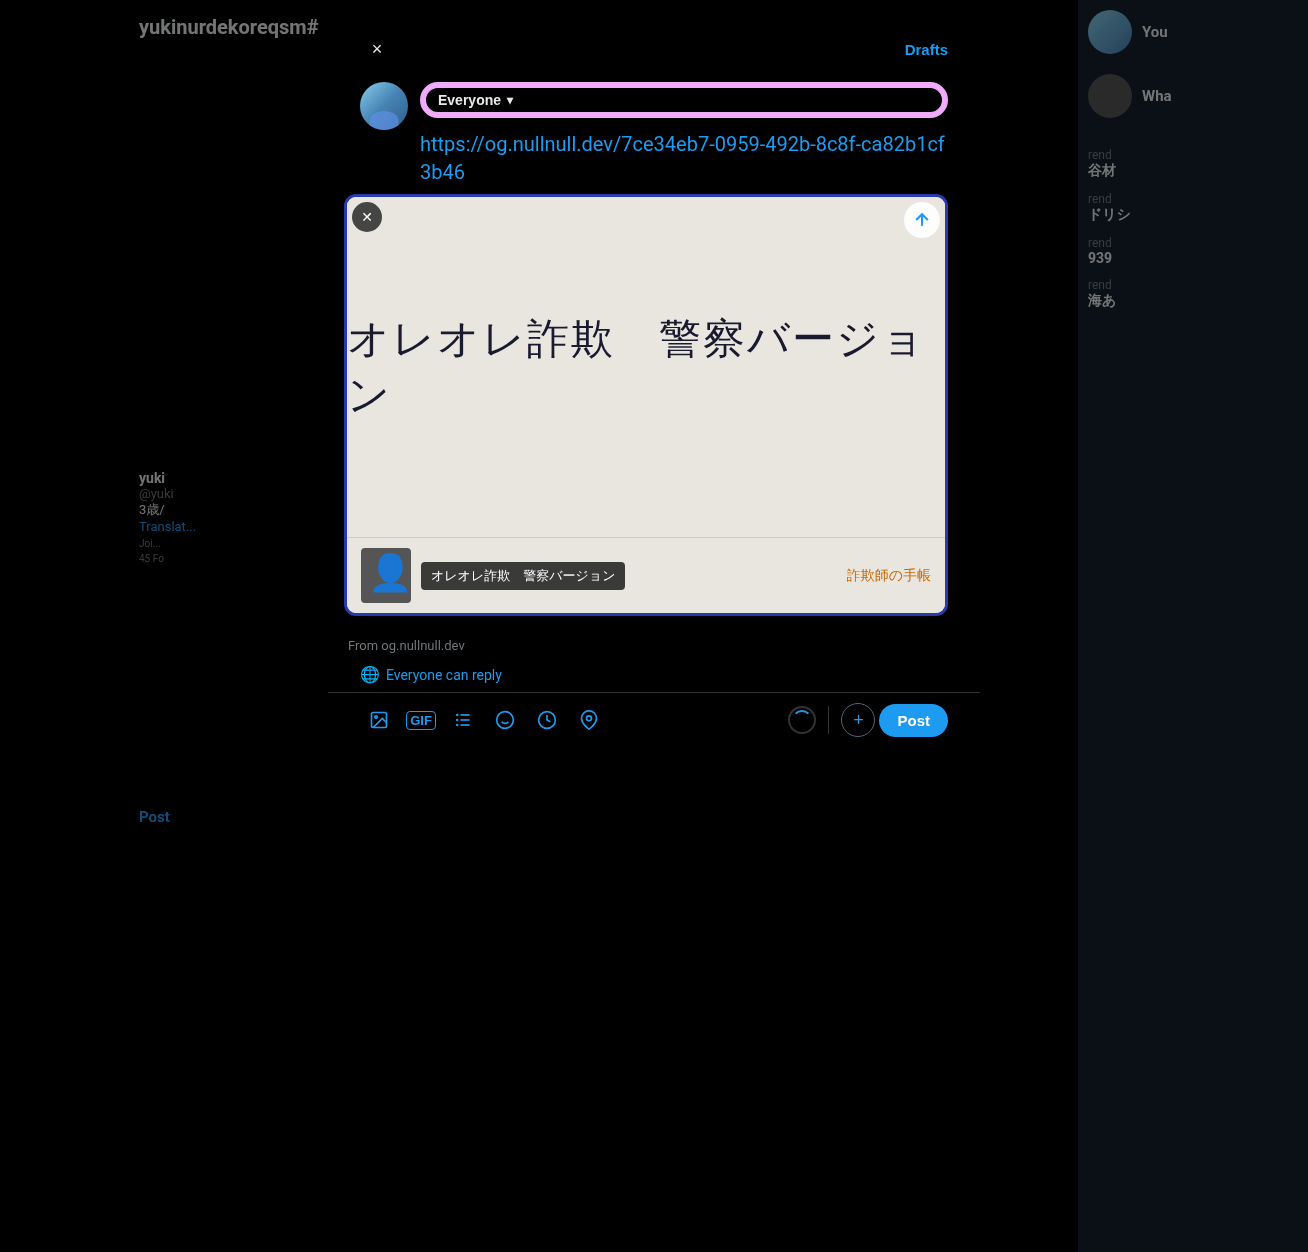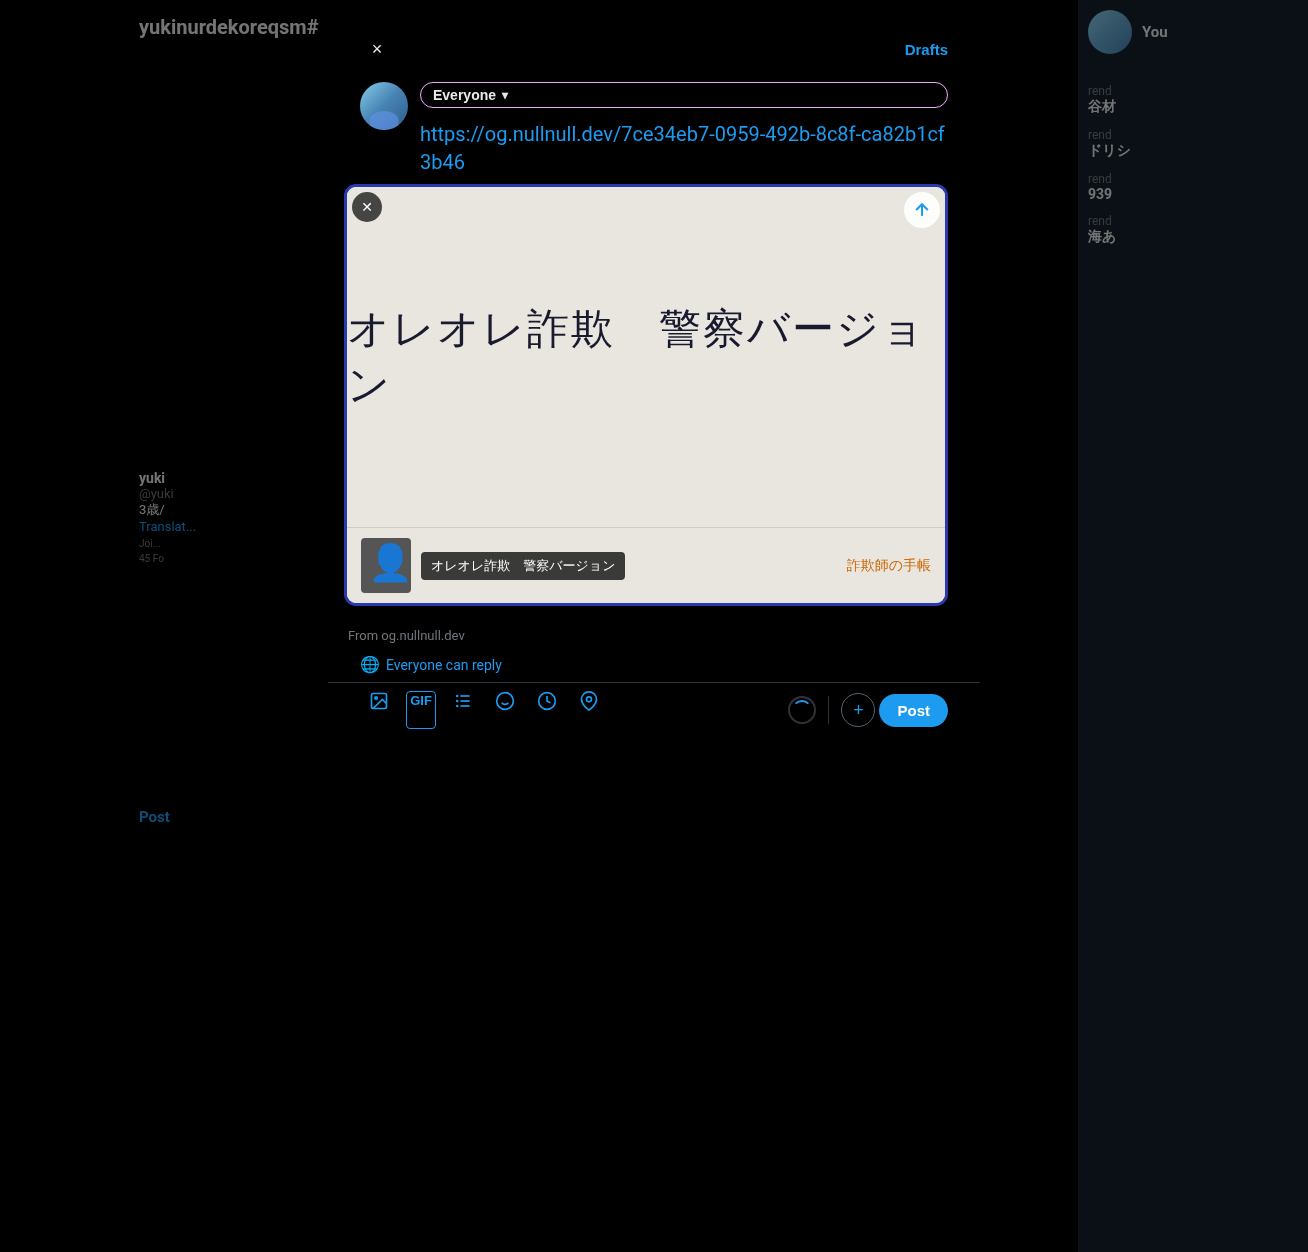--- a/index.html
+++ b/index.html
@@ -114,21 +114,21 @@
       flex: 1;
       display: flex;
       flex-direction: column;
       gap: 12px;
     }
 
     .audience-btn {
       display: inline-flex;
       align-items: center;
       gap: 6px;
-      border: 1px solid #f0abfc;
+      border: 6px solid #f0abfc;
       border-radius: 20px;
       padding: 4px 12px;
       background: transparent;
       color: #e7e9ea;
       font-size: 14px;
       font-weight: 700;
       cursor: pointer;
     }
     .audience-btn .chevron {
       font-size: 12px;
@@ -300,20 +300,21 @@
 
     .toolbar-icon-btn {
       width: 38px;
       height: 38px;
       border-radius: 50%;
       background: transparent;
       border: none;
       color: #1d9bf0;
       cursor: pointer;
       display: flex;
+      align-items: center;
       justify-content: center;
       font-size: 20px;
     }
 
     .toolbar-spacer { flex: 1; }
 
     .char-indicator {
       width: 28px;
       height: 28px;
       border-radius: 50%;
@@ -521,20 +522,26 @@
 
     <div class="bg-post-label">Post</div>
   </div>
 
   <div class="bg-right-panel">
     <div class="bg-right-content">
       <div class="right-item">
         <div class="right-avatar-circle" style="background: linear-gradient(135deg, #87ceeb, #4682b4);"></div>
         <div>
           <div class="right-label">You</div>
+        </div>
+      </div>
+      <div class="right-item">
+        <div class="right-avatar-circle" style="background: #555;"></div>
+        <div>
+          <div class="right-label">Wha</div>
         </div>
       </div>
       <div style="margin-top: 10px;">
         <div style="margin-bottom:12px;">
           <div class="trending-label">rend</div>
           <div class="trending-value">谷材</div>
         </div>
         <div style="margin-bottom:12px;">
           <div class="trending-label">rend</div>
           <div class="trending-value">ドリシ</div>

